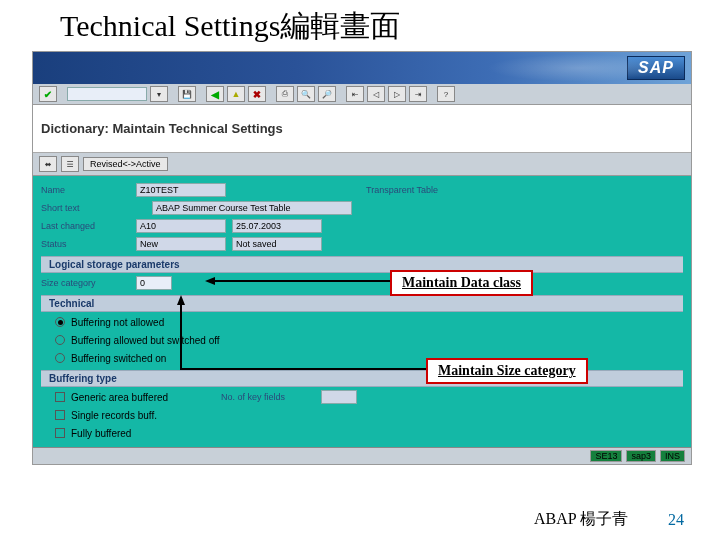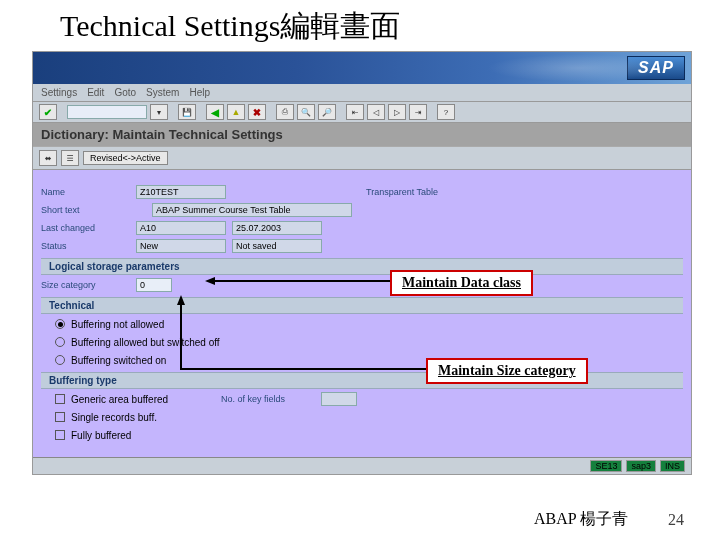--- a/index.html
+++ b/index.html
@@ -78,44 +78,44 @@
     align-items: center;
     justify-content: center;
     font-size: 8px;
     color: #333;
   }
   .tool-btn.green { color: #0a0; font-weight: bold; font-size: 10px; }
   .tool-btn.red { color: #a00; font-weight: bold; font-size: 10px; }
   .tool-btn.yellow { color: #aa0; font-weight: bold; font-size: 9px;}
   .tool-sep { width: 4px; }
   .screen-title {
-    background: #a3a3a3;
-    padding: 4px 8px;
+    background: #ffffff;
+    padding: 16px 8px;
     font-size: 13px;
     font-weight: bold;
     color: #333;
     border-bottom: 1px solid #aaa;
   }
   .secondary-bar {
     background: #c8d0d8;
     padding: 3px 6px;
     display: flex;
     align-items: center;
     gap: 4px;
     border-bottom: 1px solid #999;
   }
   .sec-btn {
     padding: 1px 6px;
     background: #e8e8e8;
     border: 1px solid #888;
     font-size: 9px;
   }
   .content {
-    background: #c4b5fd;
-    padding: 12px 8px;
+    background: #14b8a6;
+    padding: 4px 8px;
   }
   .form-row {
     display: flex;
     align-items: center;
     margin: 2px 0;
     min-height: 16px;
   }
   .lbl {
     width: 95px;
     color: #2a4a7a;
@@ -189,44 +189,37 @@
     position: absolute;
     bottom: 10px;
     right: 36px;
     font-family: "Times New Roman", serif;
     font-size: 16px;
     display: flex;
     align-items: center;
     gap: 40px;
   }
   .footer .author { color: #000; }
-  .footer .page { color: #404040; }
+  .footer .page { color: #0369a1; }
   .combo-btn {
     width:14px;height:14px;background:#e0e0e0;border:1px solid #888;
     display:inline-flex;align-items:center;justify-content:center;font-size:8px;margin-left:1px;
   }
 </style>
 </head>
 <body>
 
 <div class="slide-title">Technical Settings編輯畫面</div>
 
 <div class="sap-window">
   <div class="sap-header">
     <div class="sap-swoosh"></div>
     <div class="sap-logo">SAP</div>
   </div>
 
-  <div class="menu-bar">
-    <span class="menu-item">Settings</span>
-    <span class="menu-item">Edit</span>
-    <span class="menu-item">Goto</span>
-    <span class="menu-item">System</span>
-    <span class="menu-item">Help</span>
-  </div>
 
   <div class="tool-row">
     <span class="tool-btn green">✔</span>
     <span class="tool-sep"></span>
     <span class="field" style="width:80px"></span>
     <span class="tool-btn">▾</span>
     <span class="tool-sep"></span>
     <span class="tool-btn">💾</span>
     <span class="tool-sep"></span>
     <span class="tool-btn green">◀</span>

